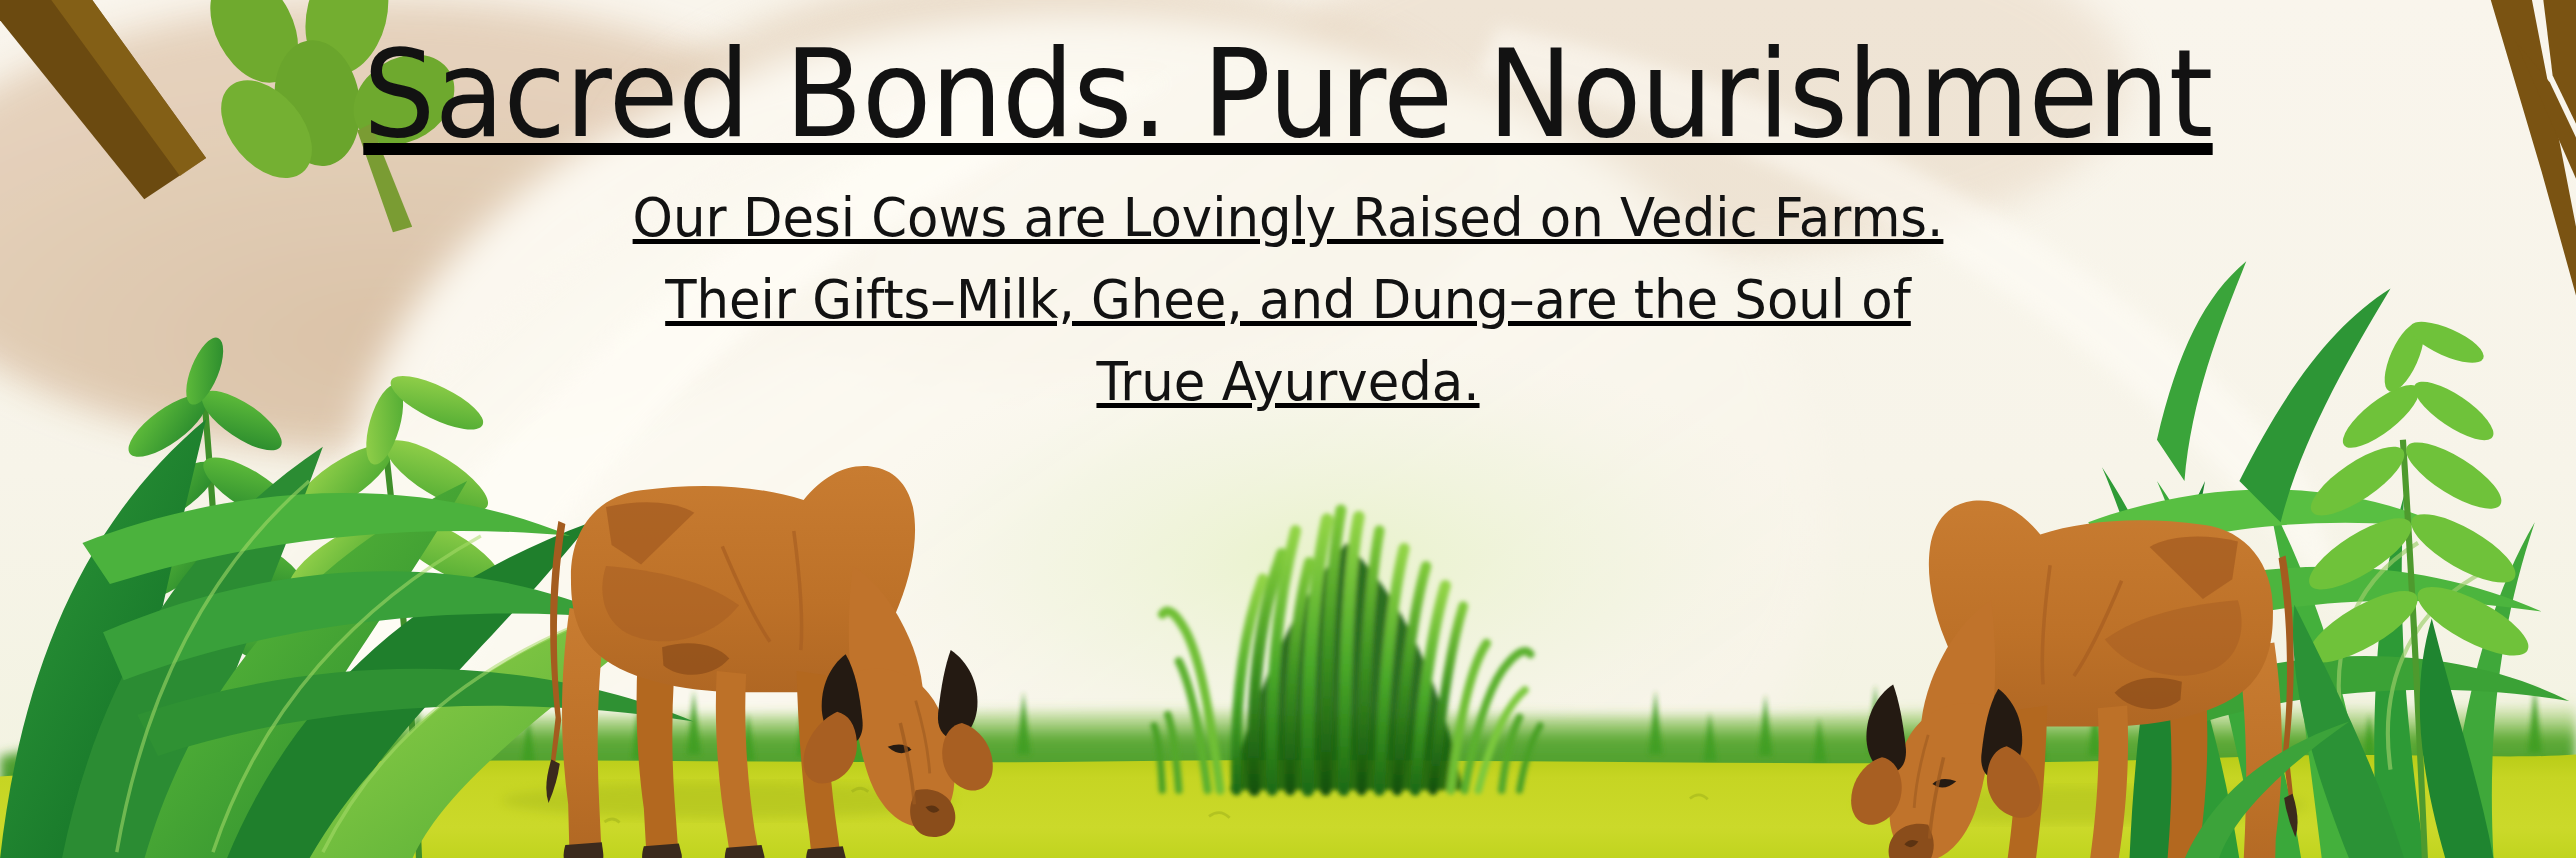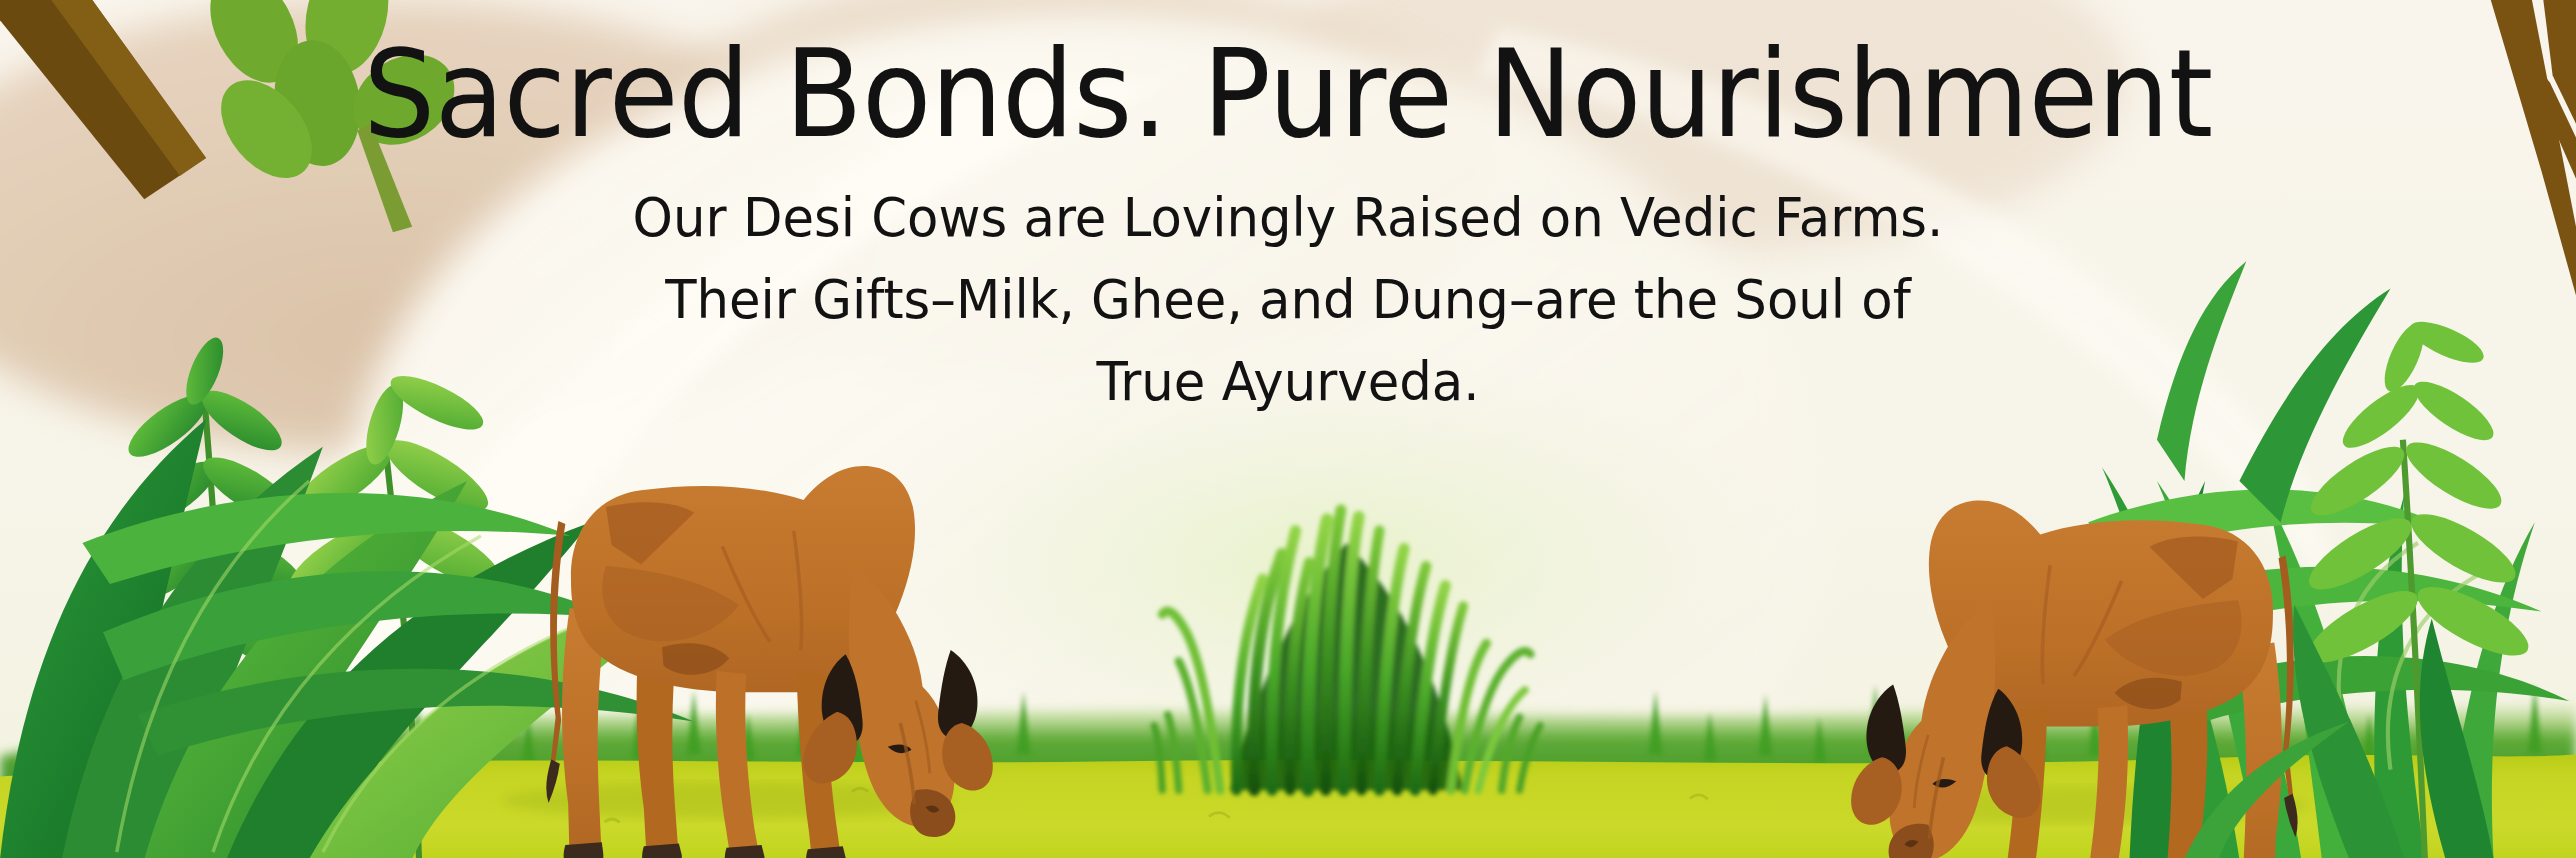--- a/index.html
+++ b/index.html
@@ -24,20 +24,21 @@
 
   
   #text-block {
     position:absolute;
     top:0; left:0;
     width:2576px;
     height:481px;
     z-index:40;
     pointer-events:none;
     text-align:center;
+    text-decoration:underline;
   }
   #headline {
     margin-top:30px;
     font-family:"DejaVu Sans", sans-serif;
     font-size:122px;
     font-weight:400;
     line-height:1.06;
     letter-spacing:-0.7px;
     color:#121212;
     white-space:nowrap;

